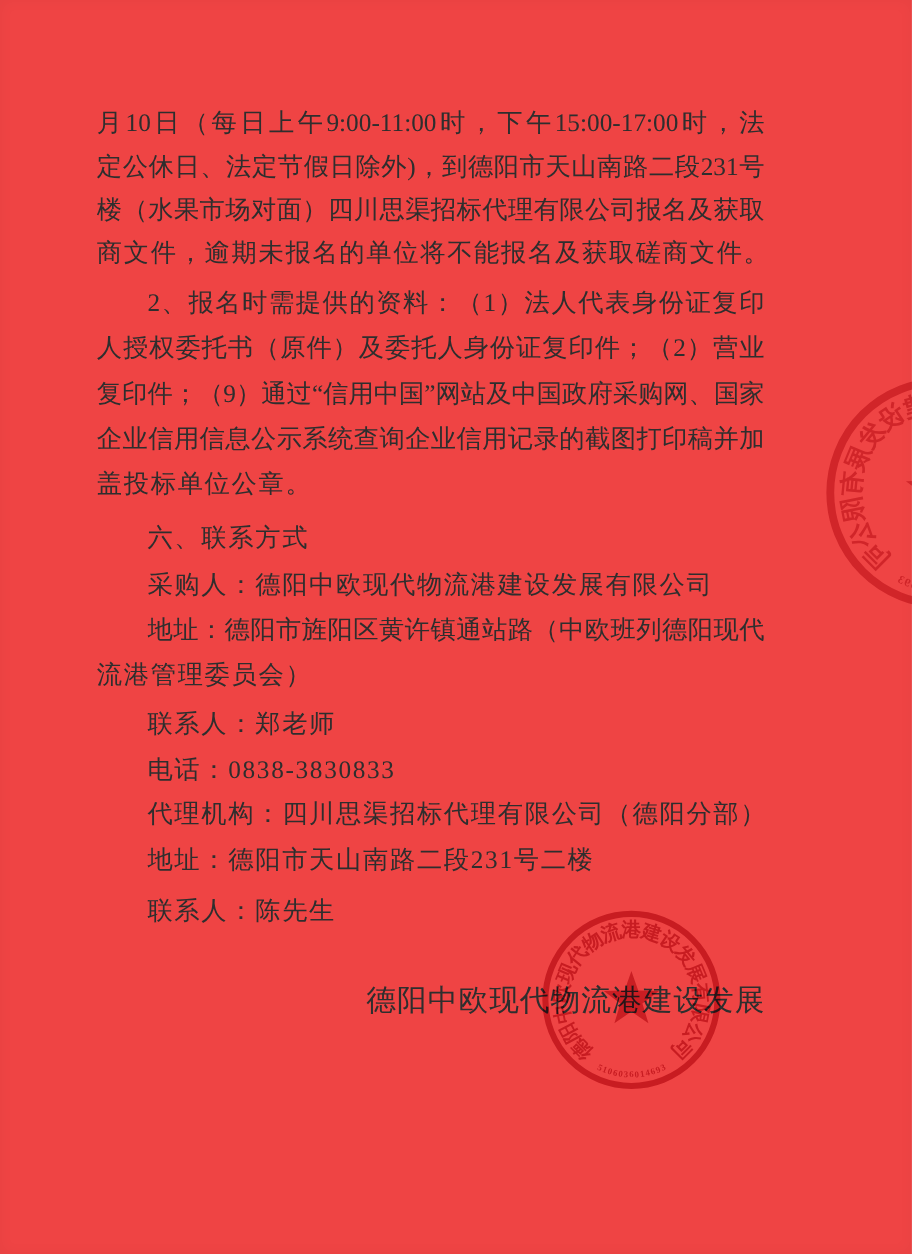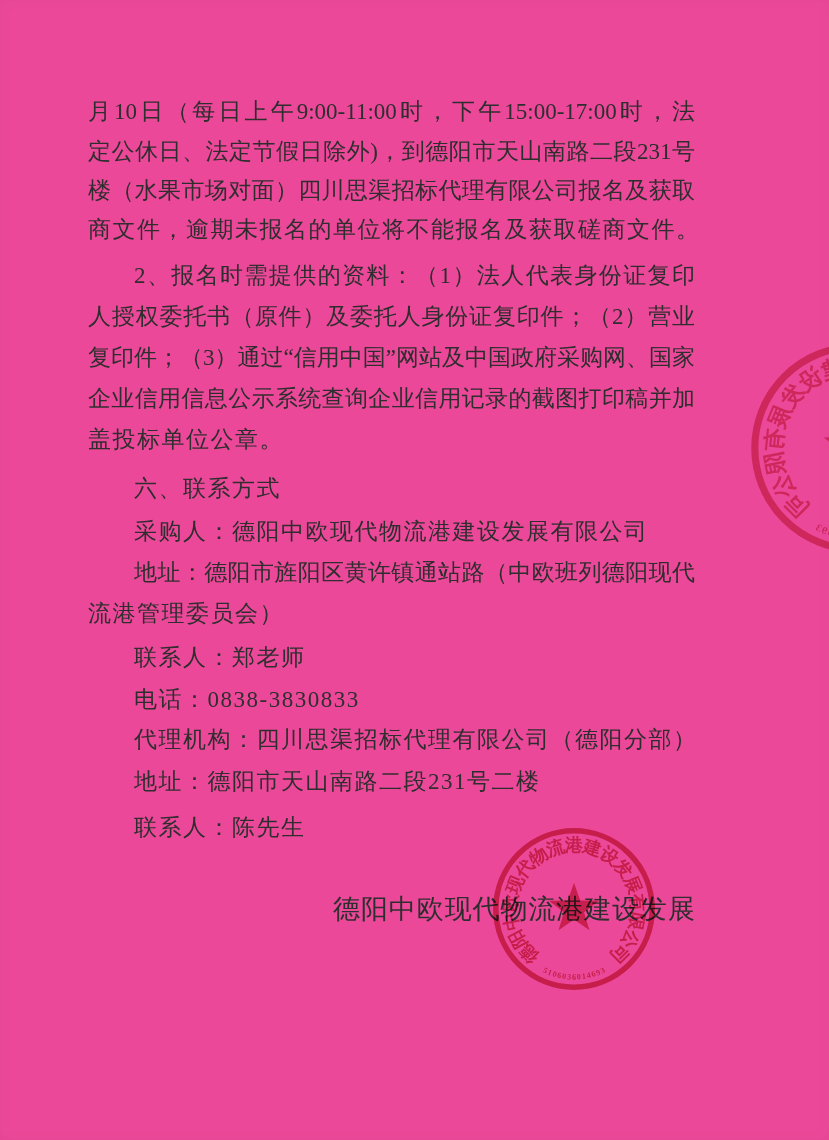--- a/index.html
+++ b/index.html
@@ -1,20 +1,20 @@
 <!DOCTYPE html>
 <html><head>
 <meta charset="utf-8">
 <style>
   html,body{margin:0;padding:0;background:#e8e8e8;}
   #page{
     position:relative;
     width:829px;height:1140px;
     margin:0 auto;
-    background:#ec4899;
+    background:#ef4444;
     overflow:hidden;
     font-family:"Liberation Serif","DejaVu Serif",serif;
     box-shadow:inset 0 0 14px rgba(0,0,0,0.04);
   }
   .line{
     position:absolute;
     left:88px;width:607px;height:34px;
     font-size:23px;line-height:32px;
     color:#2e2e2e;
     letter-spacing:1.5px;
@@ -68,21 +68,21 @@
 
 <div id="page">
 
   <div class="line fill l1">月10日（每日上午9:00-11:00时，下午15:00-17:00时，法</div>
   <div class="line fill l2">定公休日、法定节假日除外)，到德阳市天山南路二段231号二</div>
   <div class="line fill l3">楼（水果市场对面）四川思渠招标代理有限公司报名及获取磋</div>
   <div class="line l4">商文件，逾期未报名的单位将不能报名及获取磋商文件。</div>
 
   <div class="line fill ind l5">2、报名时需提供的资料：（1）法人代表身份证复印件、法</div>
   <div class="line fill l6">人授权委托书（原件）及委托人身份证复印件；（2）营业执照</div>
-  <div class="line fill l7">复印件；（3）通过“信用中国”网站及中国政府采购网、国家</div>
+  <div class="line fill l7">复印件；（9）通过“信用中国”网站及中国政府采购网、国家</div>
   <div class="line fill l8">企业信用信息公示系统查询企业信用记录的截图打印稿并加</div>
   <div class="line l9">盖投标单位公章。</div>
 
   <div class="line ind l11">采购人：德阳中欧现代物流港建设发展有限公司</div>
   <div class="line ind l10">六、联系方式</div>
   <div class="line fill ind l12">地址：德阳市旌阳区黄许镇通站路（中欧班列德阳现代物</div>
   <div class="line l13">流港管理委员会）</div>
   <div class="line ind l14">联系人：郑老师</div>
   <div class="line ind l15">电话：0838-3830833</div>
   <div class="line ind l16">代理机构：四川思渠招标代理有限公司（德阳分部）</div>

